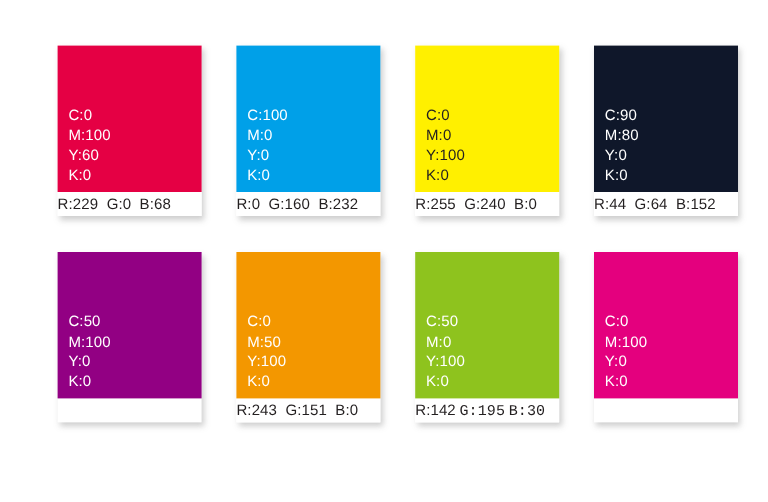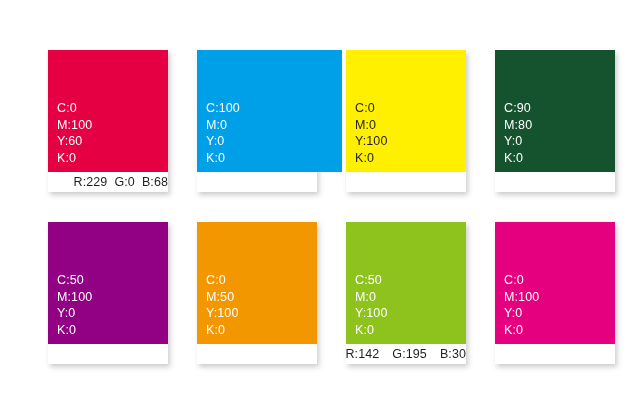--- a/index.html
+++ b/index.html
@@ -16,21 +16,21 @@
   #palette-board {
     position: relative;
     width: 640px;
     height: 418px;
     background: #ffffff;
     box-sizing: border-box;
   }
   .swatch-grid {
     position: absolute;
     left: 48px;
-    top: 50px;
+    top: 38px;
     width: 568px;
     display: grid;
     grid-template-columns: repeat(4, 120px);
     grid-template-rows: repeat(2, 142px);
     column-gap: 29px;
     row-gap: 30px;
   }
   .swatch-card {
     position: relative;
     width: 120px;
@@ -63,98 +63,110 @@
     color: #ffffff;
   }
   .color-block.dark-text .cmyk-line {
     color: #231f20;
   }
   .rgb-strip {
     flex: 1 1 auto;
     background: #ffffff;
     display: flex;
     align-items: center;
-    justify-content: flex-end;
+    justify-content: flex-start;
   }
   .rgb-text {
     font-size: 12.5px;
     color: #231f20;
     white-space: nowrap;
     letter-spacing: 0.1px;
   }
   .rgb-text .rgb-part { display: inline; }
   .rgb-text .rgb-part + .rgb-part { margin-left: 7px; }
-  .rgb-text.tight .rgb-part + .rgb-part { margin-left: 13px; }
+  .rgb-text.tight .rgb-part + .rgb-part { margin-left: 3px; font-family: Liberation Mono, monospace; }
 </style>
 </head>
 <body>
 
 <div id="palette-board">
   <div class="swatch-grid">
       <div class="swatch-card">
         <div class="color-block" style="background: rgb(229, 0, 68);">
           <ul class="cmyk-list">
             <li class="cmyk-line">C:0</li>
             <li class="cmyk-line">M:100</li>
             <li class="cmyk-line">Y:60</li>
             <li class="cmyk-line">K:0</li>
           </ul>
         </div>
         <div class="rgb-strip">
           <div class="rgb-text"><span class="rgb-part">R:229</span><span class="rgb-part">G:0</span><span class="rgb-part">B:68</span></div>
         </div>
       </div>
       <div class="swatch-card">
-        <div class="color-block" style="background: rgb(0, 160, 232); padding-left: 25px;">
+        <div class="color-block" style="background: rgb(0, 160, 232);">
           <ul class="cmyk-list">
             <li class="cmyk-line">C:100</li>
             <li class="cmyk-line">M:0</li>
             <li class="cmyk-line">Y:0</li>
             <li class="cmyk-line">K:0</li>
           </ul>
+        </div>
+        <div class="rgb-strip">
+          <div class="rgb-text"><span class="rgb-part">R:0</span><span class="rgb-part">G:160</span><span class="rgb-part">B:232</span></div>
         </div>
       </div>
       <div class="swatch-card">
         <div class="color-block dark-text" style="background: rgb(255, 240, 0);">
           <ul class="cmyk-list">
             <li class="cmyk-line">C:0</li>
             <li class="cmyk-line">M:0</li>
             <li class="cmyk-line">Y:100</li>
             <li class="cmyk-line">K:0</li>
           </ul>
         </div>
+        <div class="rgb-strip">
+          <div class="rgb-text"><span class="rgb-part">R:255</span><span class="rgb-part">G:240</span><span class="rgb-part">B:0</span></div>
+        </div>
       </div>
       <div class="swatch-card">
-        <div class="color-block" style="background: #14532d;">
+        <div class="color-block" style="background: #0f172a;">
           <ul class="cmyk-list">
             <li class="cmyk-line">C:90</li>
             <li class="cmyk-line">M:80</li>
             <li class="cmyk-line">Y:0</li>
             <li class="cmyk-line">K:0</li>
           </ul>
+        </div>
+        <div class="rgb-strip">
+          <div class="rgb-text"><span class="rgb-part">R:44</span><span class="rgb-part">G:64</span><span class="rgb-part">B:152</span></div>
         </div>
       </div>
       <div class="swatch-card">
         <div class="color-block" style="background: rgb(146, 0, 131);">
           <ul class="cmyk-list">
             <li class="cmyk-line">C:50</li>
             <li class="cmyk-line">M:100</li>
             <li class="cmyk-line">Y:0</li>
             <li class="cmyk-line">K:0</li>
           </ul>
         </div>
       </div>
       <div class="swatch-card">
         <div class="color-block" style="background: rgb(243, 151, 0);">
           <ul class="cmyk-list">
             <li class="cmyk-line">C:0</li>
             <li class="cmyk-line">M:50</li>
             <li class="cmyk-line">Y:100</li>
             <li class="cmyk-line">K:0</li>
           </ul>
+        </div>
+        <div class="rgb-strip">
+          <div class="rgb-text"><span class="rgb-part">R:243</span><span class="rgb-part">G:151</span><span class="rgb-part">B:0</span></div>
         </div>
       </div>
       <div class="swatch-card">
         <div class="color-block" style="background: rgb(142, 195, 30);">
           <ul class="cmyk-list">
             <li class="cmyk-line">C:50</li>
             <li class="cmyk-line">M:0</li>
             <li class="cmyk-line">Y:100</li>
             <li class="cmyk-line">K:0</li>
           </ul>

